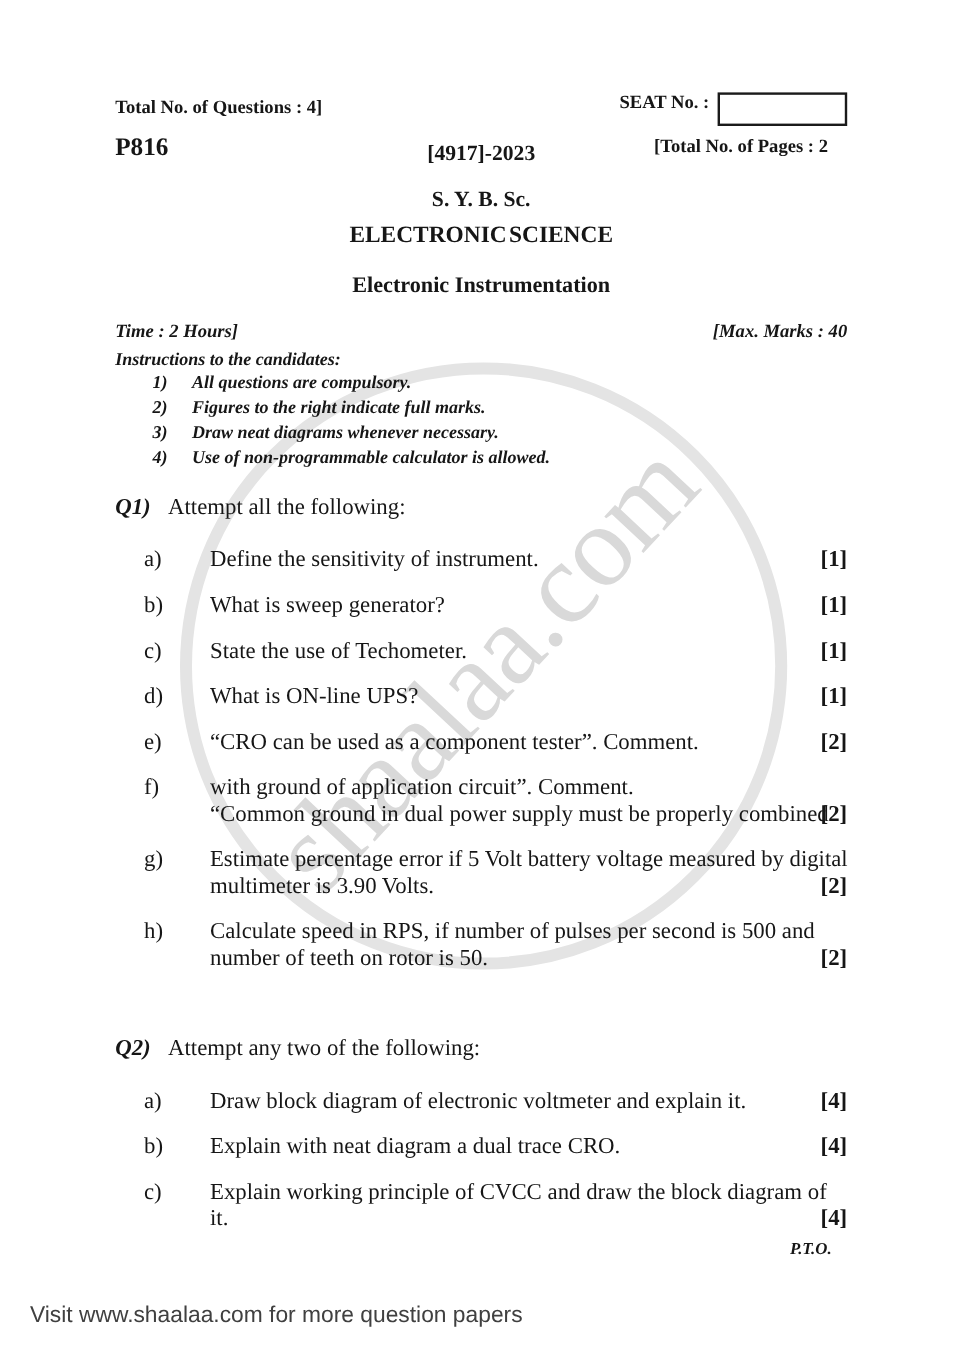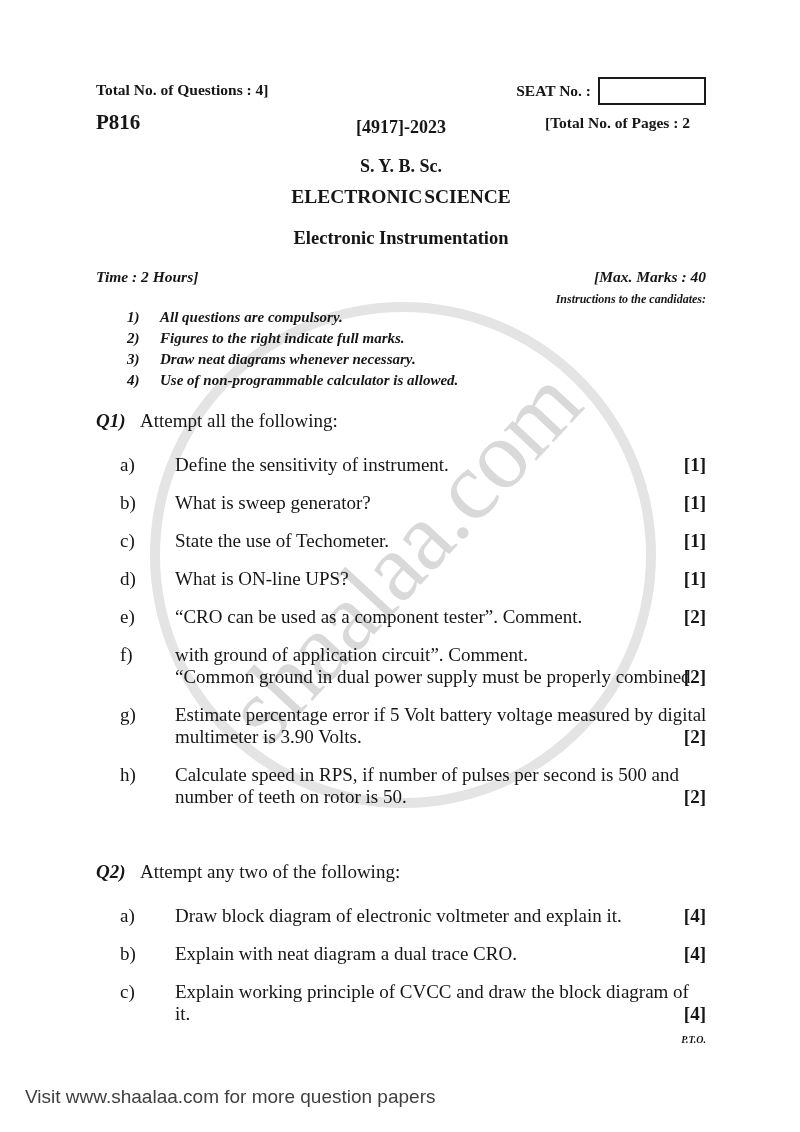--- a/index.html
+++ b/index.html
@@ -30,54 +30,54 @@
     white-space:nowrap;
     z-index:0;
     font-family:"Liberation Serif", serif;
   }
 
   
   .content { position:absolute; left:96px; right:94px; top:0; z-index:1; }
 
   .row1 { margin-top:77px; display:flex; justify-content:space-between; align-items:flex-start; }
   .tq { font-weight:bold; font-size:15.5px; line-height:18px; padding-top:4px; }
-  .seat { display:flex; align-items:center; gap:7px; }
+  .seat { display:flex; align-items:flex-start; gap:7px; }
   .seat-label { font-weight:bold; font-size:15.5px; }
   .seat-box { width:104px; height:24px; border:2px solid #1a1a1a; background:#fff; }
 
   .row2 { position:relative; height:42px; margin-top:2px; }
   .p816 { position:absolute; left:0; top:3px; font-size:21px; font-weight:bold; }
   .code  { text-align:center; font-size:18px; font-weight:bold; padding-top:10px; }
   .pages { position:absolute; right:16px; top:7px; font-size:15.5px; font-weight:bold; }
 
   .c-line { text-align:center; font-weight:bold; }
   .course   { font-size:18px; margin-top:7px; }
   .subject  { font-size:19.5px; margin-top:9px; word-spacing:-3px; }
   .ptitle   { font-size:18.5px; margin-top:20px; }
   .pattern  { font-size:19px; margin-top:9px; }
 
   .time-row { display:flex; justify-content:space-between; font-style:italic; font-weight:bold; font-size:15.5px; margin-top:19px; }
-  .instr-head { font-style:italic; font-weight:bold; font-size:12px; margin-top:6px;text-align:right; }
+  .instr-head { font-style:italic; font-weight:bold; font-size:15px; margin-top:6px; }
   .instr-item { display:flex; font-style:italic; font-weight:bold; font-size:15px; line-height:21px; }
   .instr-item:first-of-type { margin-top:2px; }
   .instr-num { width:33px; padding-left:31px; flex:none; box-sizing:content-box; }
 
   .qhead { display:flex; margin-top:18px; font-size:19px; line-height:24px; }
   .qlabel { font-weight:bold; font-style:italic; width:44px; flex:none; }
   .q2head { margin-top:52px; }
 
   .items { margin-top:21px; }
   .item { display:flex; margin-bottom:16px; font-size:19px; }
   .letter { width:79px; padding-left:24px; flex:none; box-sizing:border-box; line-height:22px; }
   .qtext { flex:1; position:relative; min-width:0; }
   .line { line-height:22px; }
   .fit { white-space:nowrap; display:block; }
   .marks { position:absolute; right:0; bottom:0; font-weight:bold; line-height:22px; }
 
-  .pto { position:absolute; right:94px; top:1034px; font-weight:bold; font-style:italic; font-size:10px; z-index:1; }
+  .pto { position:absolute; right:107px; top:1034px; font-weight:bold; font-style:italic; font-size:14px; z-index:1; }
   .footer { position:absolute; left:25px; top:1086px; font-family:"Liberation Sans", sans-serif; font-size:19px; color:#404040; z-index:1; }
 </style>
 </head>
 <body>
 
 <div class="wm-ring"></div>
 <div class="wm-text">shaalaa.com</div>
 
 <div class="content">
 

